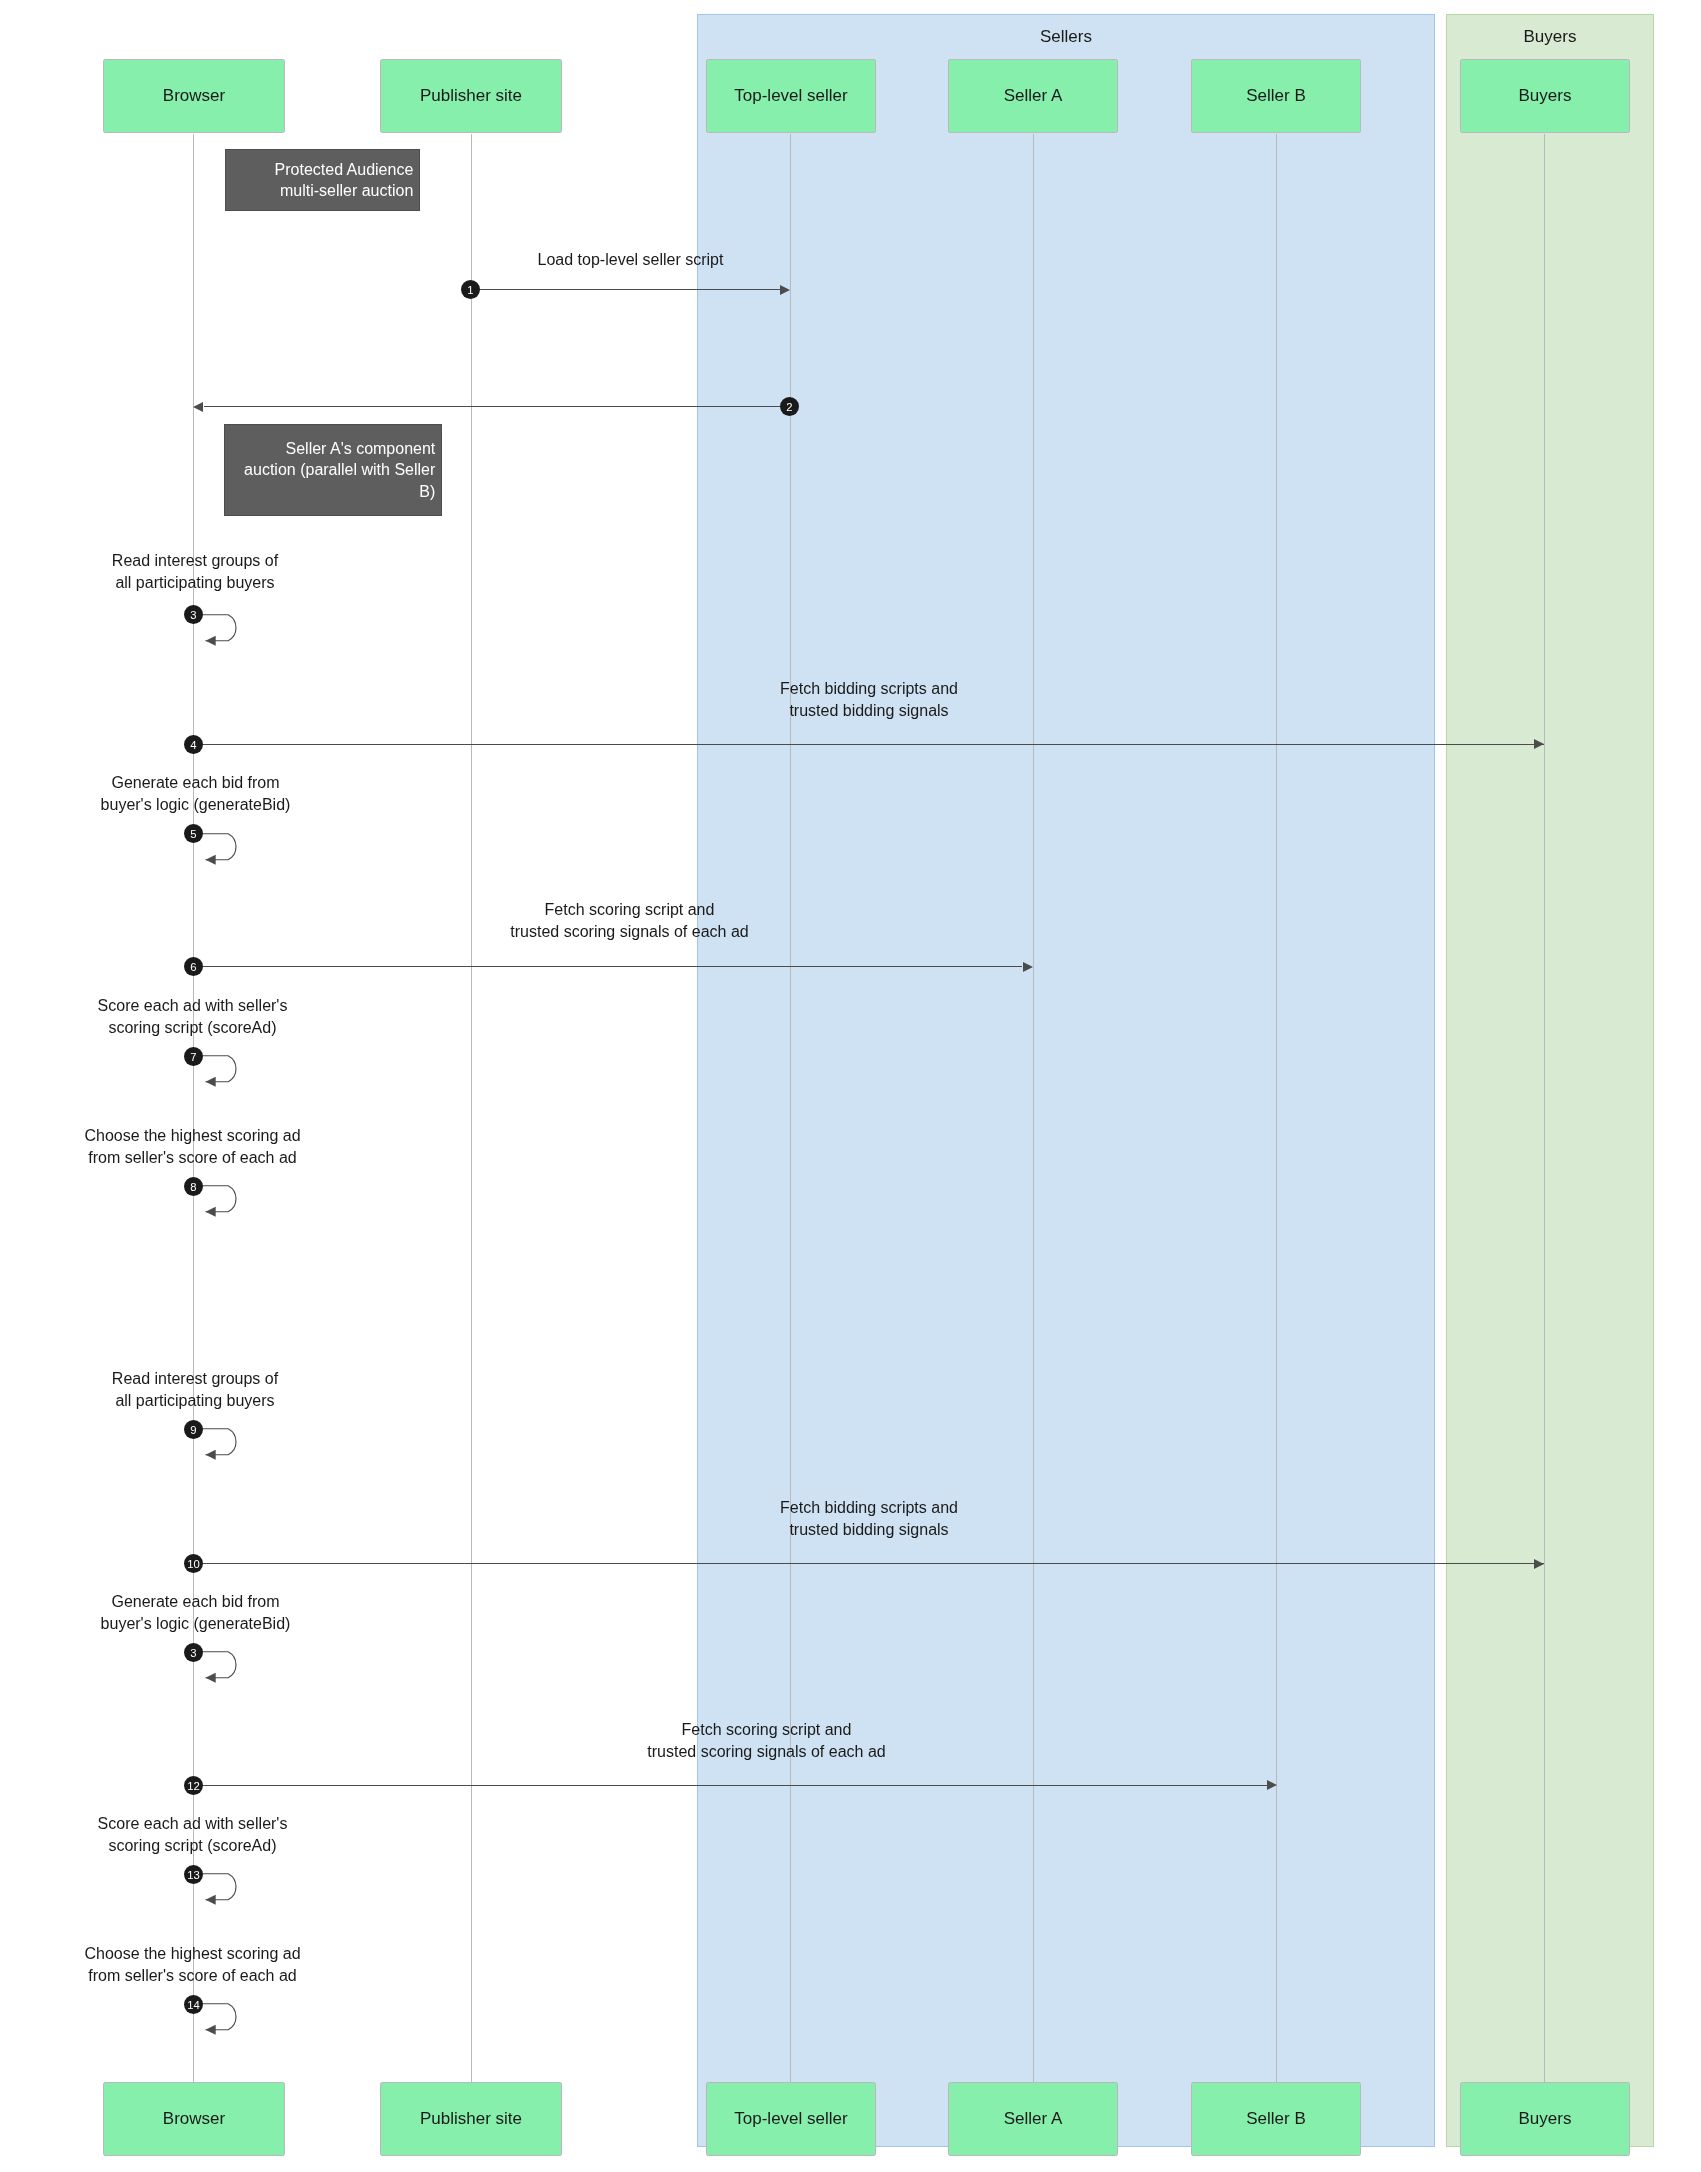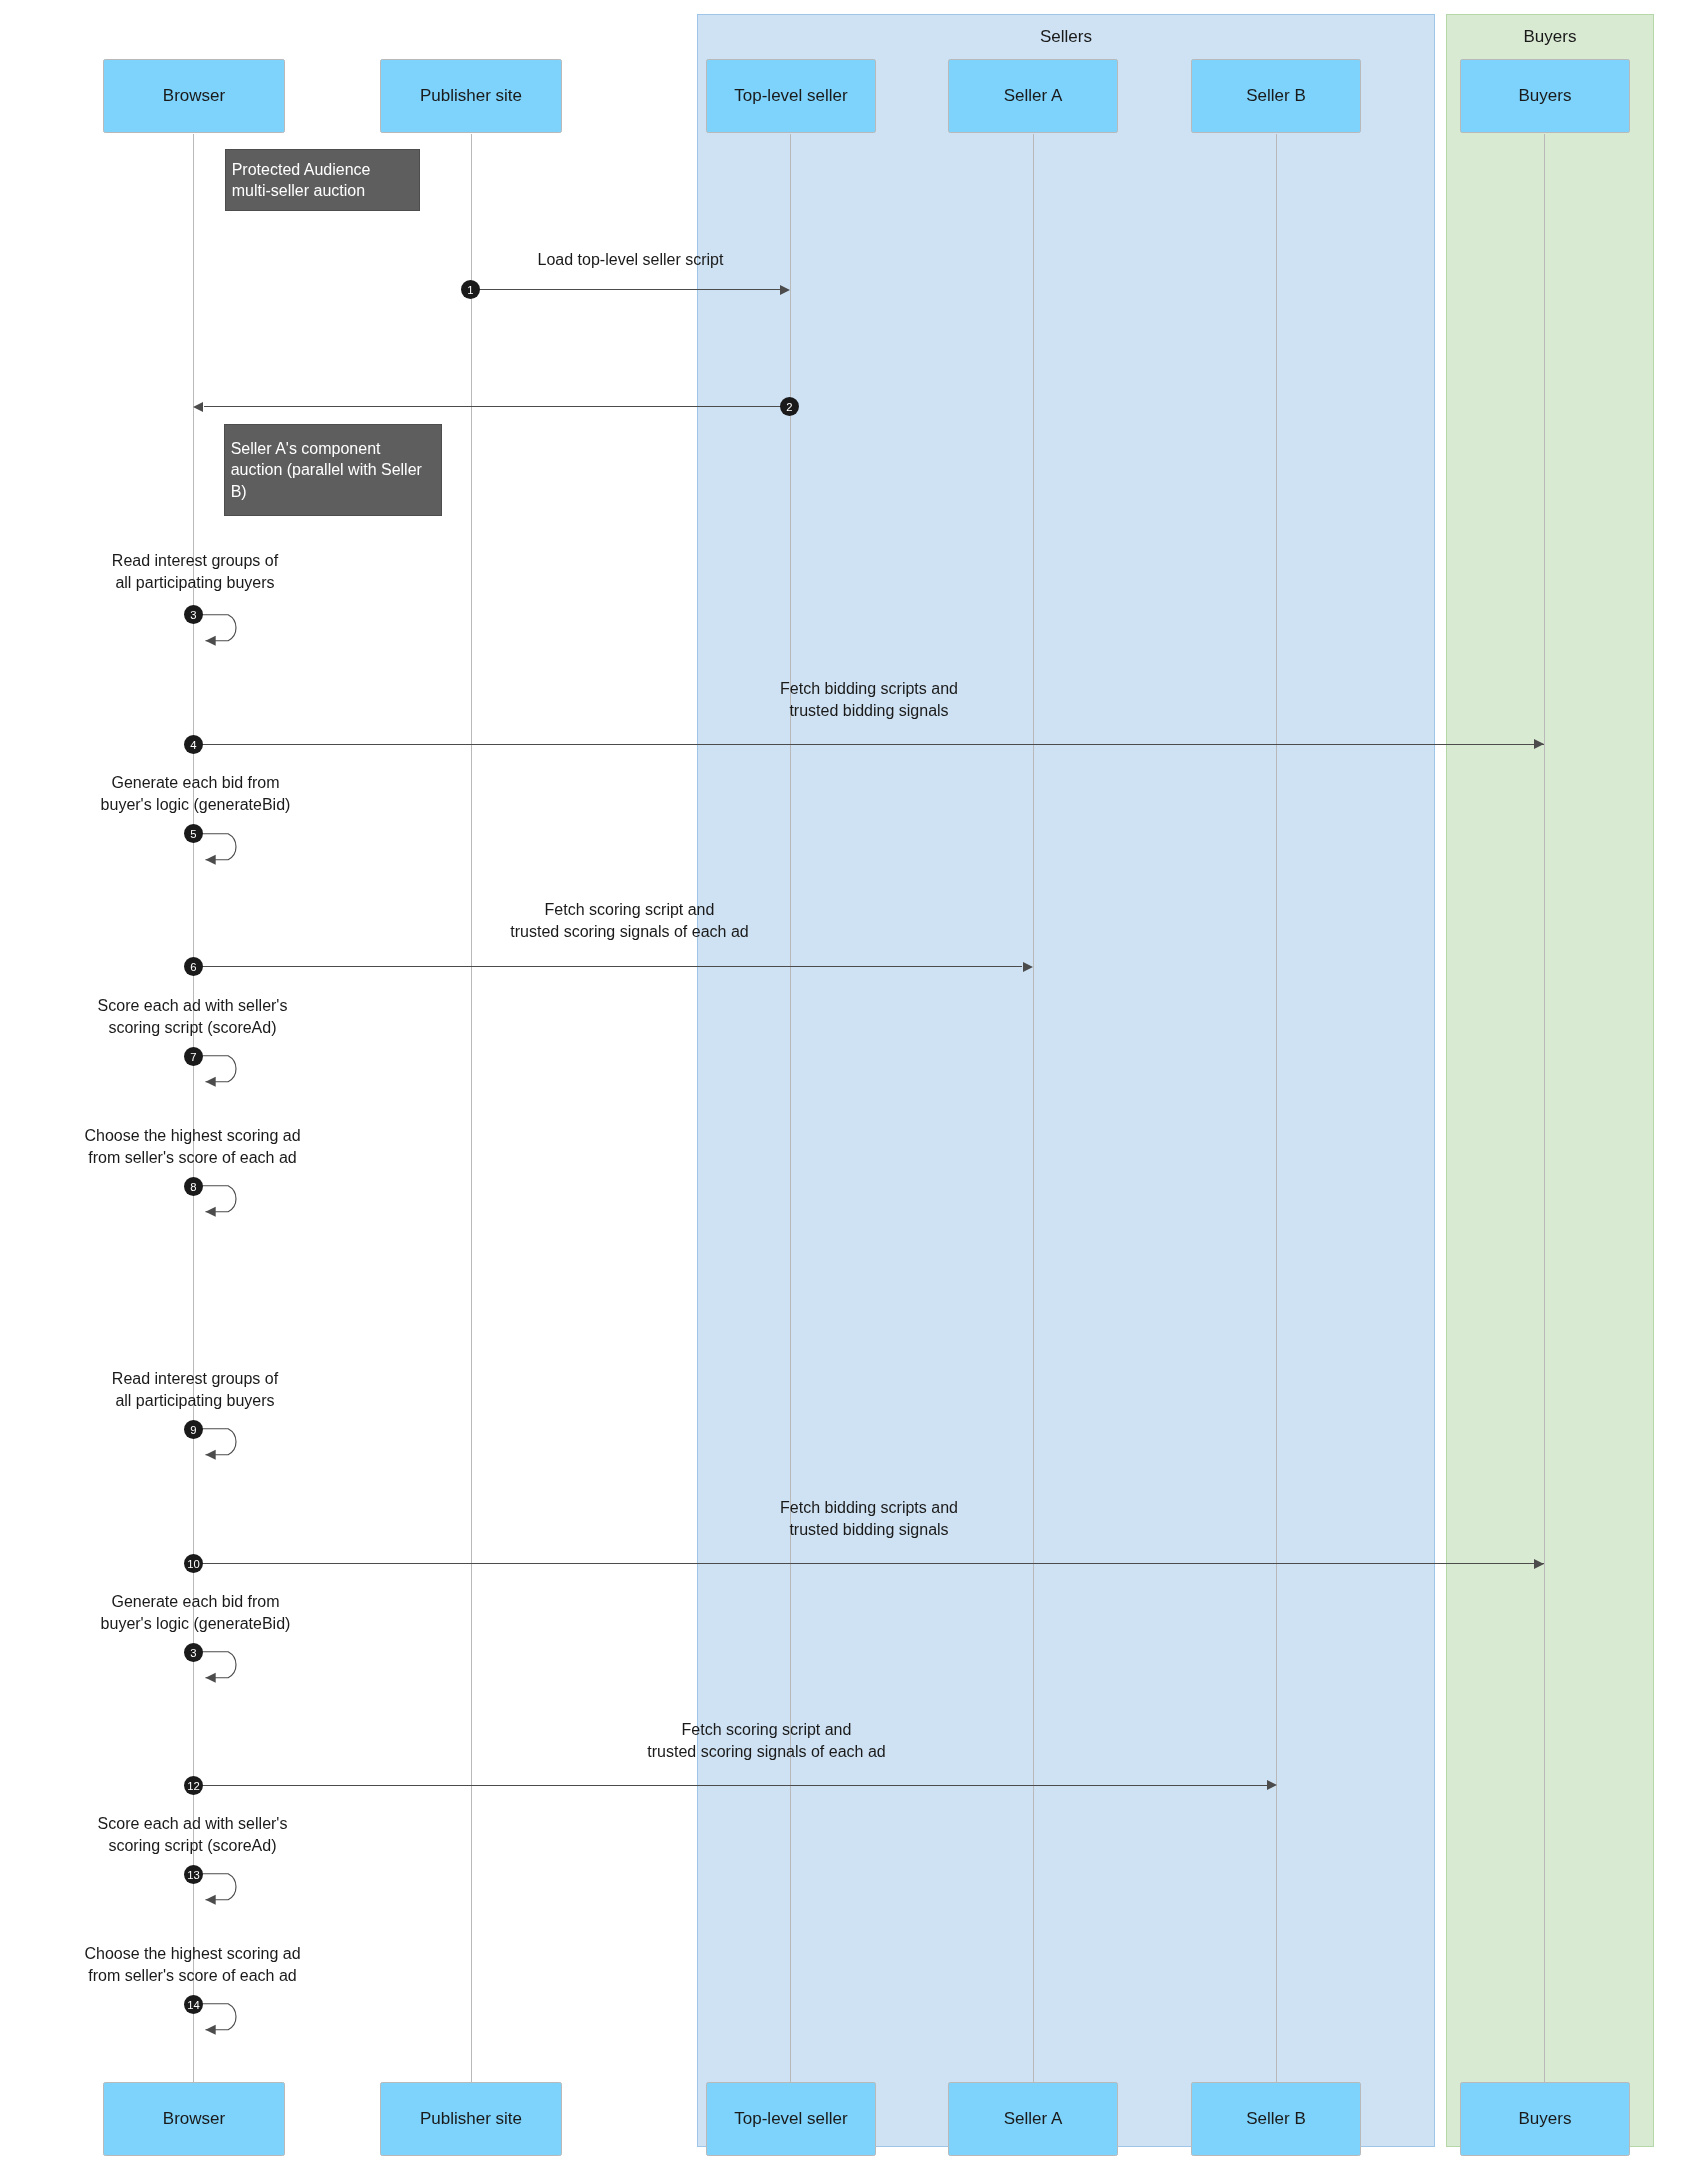--- a/index.html
+++ b/index.html
@@ -27,21 +27,21 @@
     position: absolute;
     width: 100%;
     text-align: center;
     font-size: 17px;
     color: #1a1a1a;
   }
   
   .actor {
     position: absolute;
     box-sizing: border-box;
-    background: #7dd3fc;
+    background: #86efac;
     border: 1.1px solid #b9b9b9;
     border-radius: 2.3px;
     display: flex;
     align-items: center;
     justify-content: center;
     font-size: 17px;
     color: #1a1a1a;
   }
   
   .lifeline {
@@ -55,21 +55,21 @@
     box-sizing: border-box;
     background: #5e5e5e;
     border: 1.1px solid #4d4d4d;
     color: #ffffff;
     font-size: 16px;
     line-height: 1.32;
     display: flex;
     flex-direction: column;
     align-items: center;
     justify-content: center;
-    text-align: left;
+    text-align: right;
     padding: 4.5px 5.7px;
   }
   
   .msg-label {
     position: absolute;
     font-size: 16px;
     line-height: 1.35;
     color: #1a1a1a;
     text-align: center;
     white-space: pre-line;

